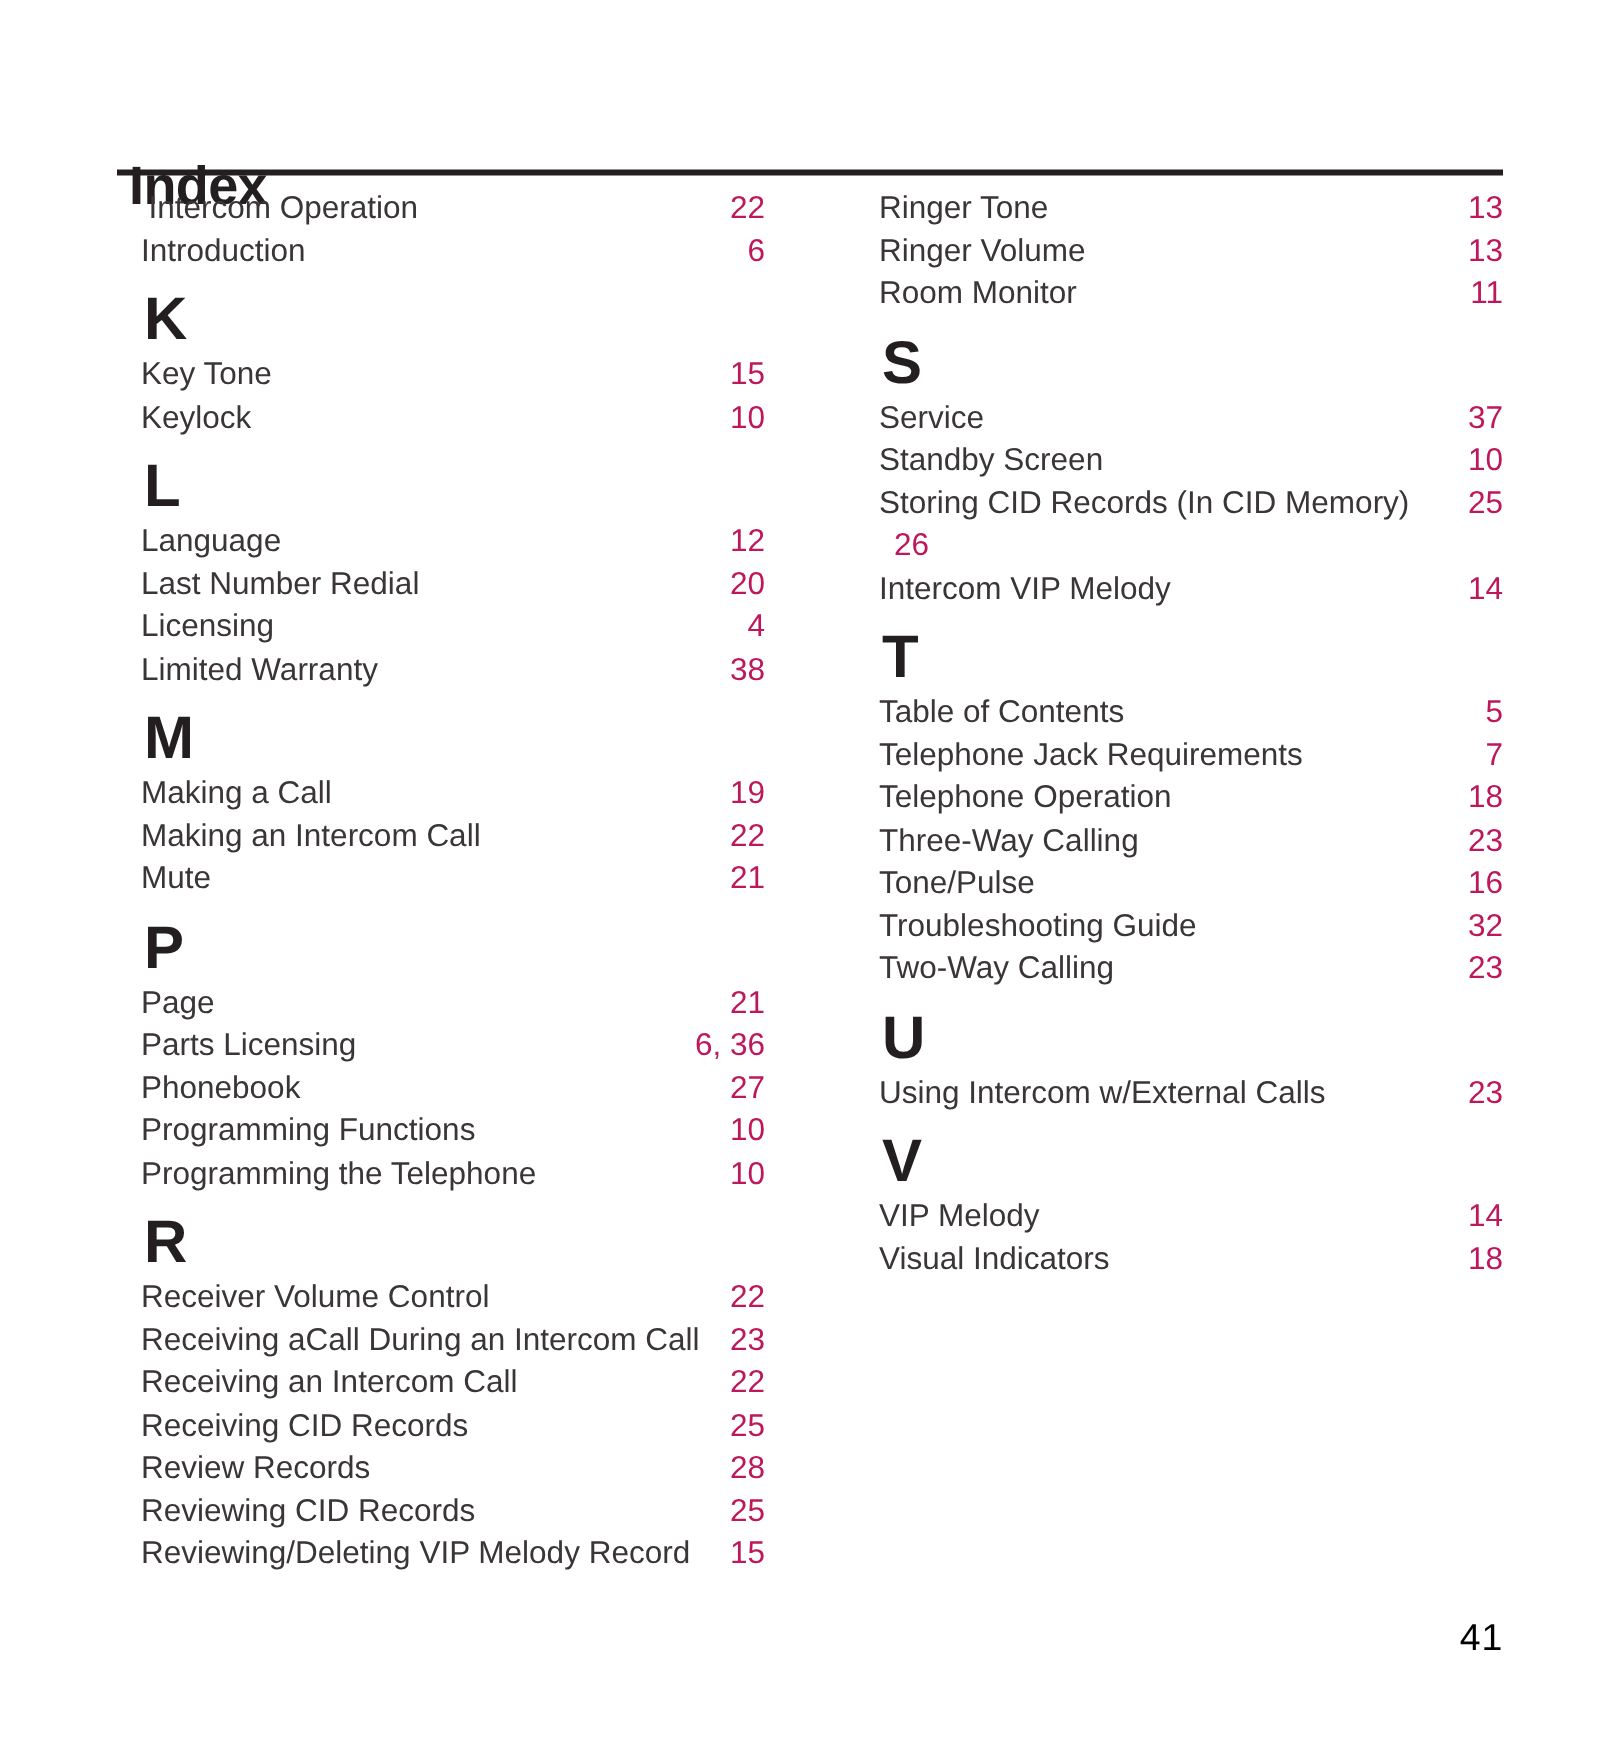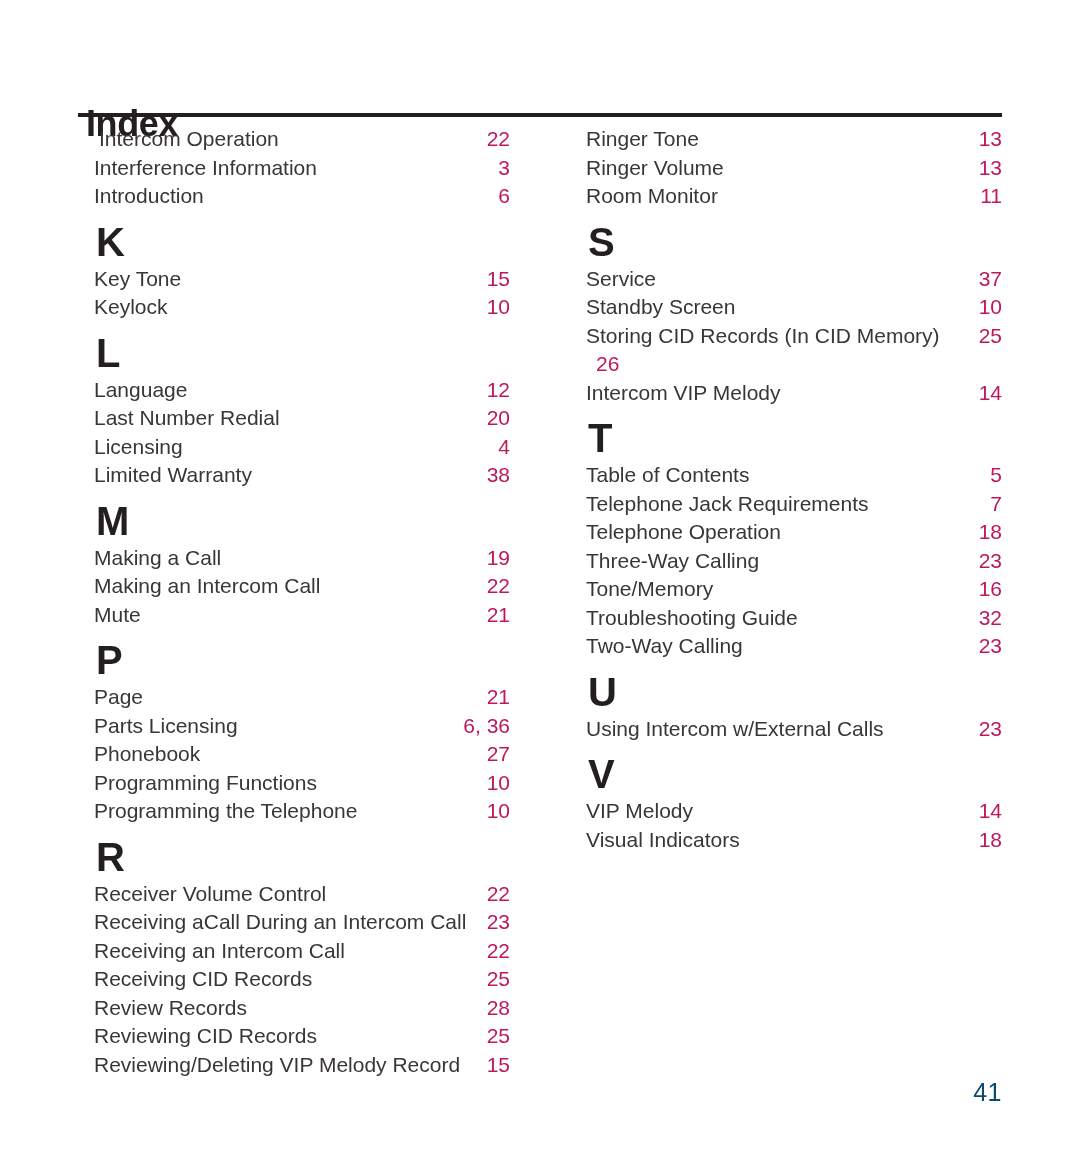--- a/index.html
+++ b/index.html
@@ -101,44 +101,40 @@
   .gap-top { margin-top: 11px; }
 
   
   .folio {
     position: absolute;
     left: 0;
     top: 1078px;
     width: 1002px;
     text-align: right;
     font-size: 25px;
-    color: #0c4a6e;
+    color: #000000;
     letter-spacing: 0.5px;
   }
 </style>
 </head>
 <body>
 
 <div class="page">
 
   <div class="page-title">Index</div>
 
   <div class="title-rule"></div>
 
   <div class="columns">
     <div class="col col-left" id="col-left">
         <div class="entry indented">
           <span class="entry-label"> Intercom Operation</span>
           <span class="entry-page">22</span>
         </div>
         <div class="entry">
-          <span class="entry-label">Interference Information</span>
-          <span class="entry-page">3</span>
-        </div>
-        <div class="entry">
           <span class="entry-label">Introduction</span>
           <span class="entry-page">6</span>
         </div>
         <div class="section-letter gap-top">K</div>
         <div class="entry">
           <span class="entry-label">Key Tone</span>
           <span class="entry-page">15</span>
         </div>
         <div class="entry">
           <span class="entry-label">Keylock</span>
@@ -269,21 +265,21 @@
         </div>
         <div class="entry">
           <span class="entry-label">Telephone Operation</span>
           <span class="entry-page">18</span>
         </div>
         <div class="entry">
           <span class="entry-label">Three-Way Calling</span>
           <span class="entry-page">23</span>
         </div>
         <div class="entry">
-          <span class="entry-label">Tone/Memory</span>
+          <span class="entry-label">Tone/Pulse</span>
           <span class="entry-page">16</span>
         </div>
         <div class="entry">
           <span class="entry-label">Troubleshooting Guide</span>
           <span class="entry-page">32</span>
         </div>
         <div class="entry">
           <span class="entry-label">Two-Way Calling</span>
           <span class="entry-page">23</span>
         </div>

